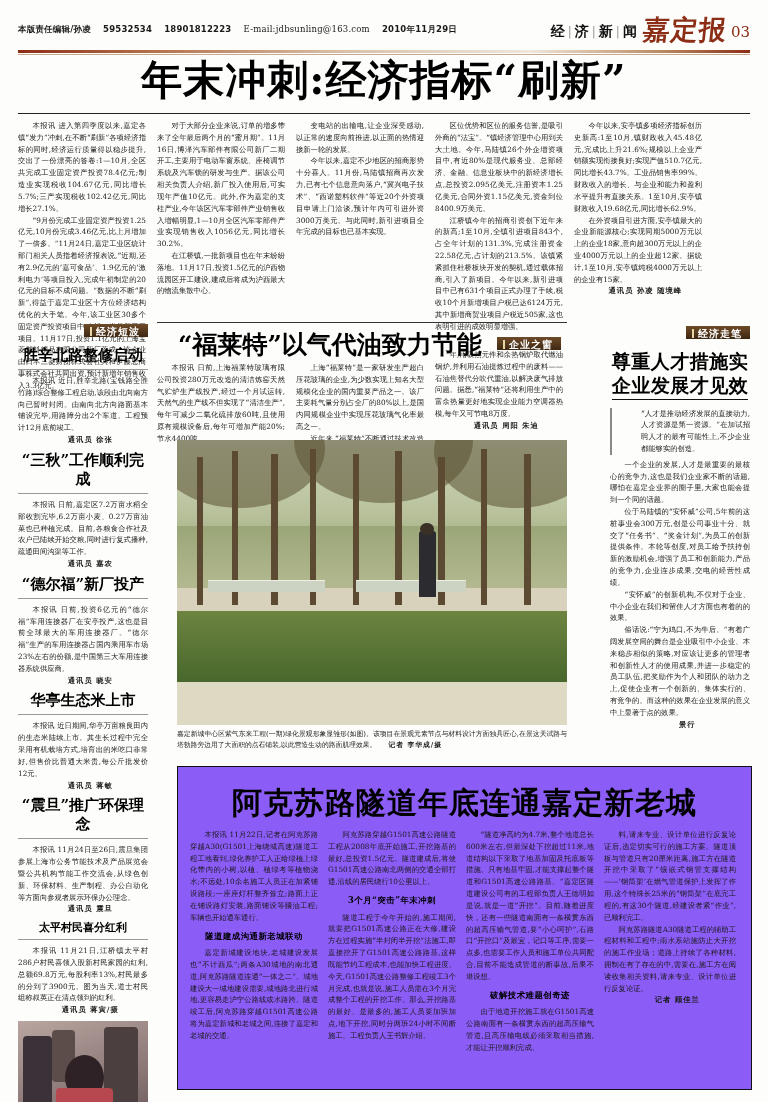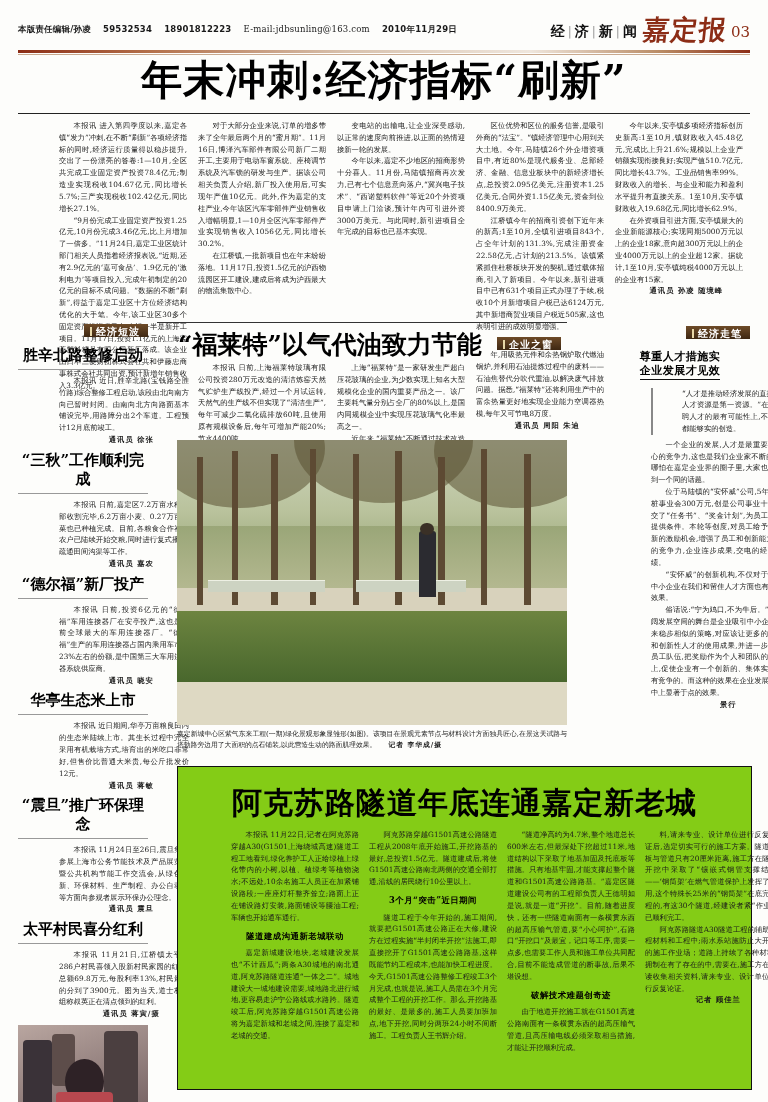--- a/index.html
+++ b/index.html
@@ -27,21 +27,21 @@
   .mast-rule2{position:absolute;left:18px;top:54px;width:732px;height:1px;background:#c9a98e;}
 
   
   .hl-main{position:absolute;left:0;top:58px;width:768px;text-align:center;
     font-family:"DejaVu Serif","Liberation Serif",serif;
     font-size:41px;font-weight:bold;letter-spacing:1px;color:#000;line-height:1.1;}
   .hl-rule{position:absolute;left:18px;top:113px;width:732px;height:1px;background:#222;}
 
   
   .col{position:absolute;font-family:"DejaVu Serif","Liberation Serif",serif;
-       font-size:7.3px;line-height:1.62;text-align:justify;color:#1a1a1a;margin-left:41px;}
+       font-size:7.3px;line-height:1.62;text-align:justify;color:#1a1a1a;}
   .col p{margin:0;text-indent:2em;}
   .col p.noind{text-indent:0;}
   .lead{font-weight:bold;}
   .sign{text-align:center;text-indent:0;font-weight:bold;letter-spacing:1px;}
 
   
   .badge{display:inline-block;background:linear-gradient(180deg,#6e4b28,#3e2712);
     color:#fff;font-family:"DejaVu Serif","Liberation Serif",serif;font-size:10px;font-weight:bold;
     padding:2px 8px 0 6px;letter-spacing:1px;line-height:1.1;}
   .badge::before{content:"";display:inline-block;width:2px;height:9px;background:#e8d8a8;
@@ -49,31 +49,31 @@
 
   
   .brief-h{font-family:"DejaVu Serif","Liberation Serif",serif;font-weight:bold;color:#000;text-align:center;}
   .hr-thin{height:1px;background:#999;}
 
   
   .hl-mid{position:absolute;font-family:"DejaVu Serif","Liberation Serif",serif;
     font-size:25px;font-weight:bold;letter-spacing:0px;color:#000;white-space:nowrap;}
 
   
-  .hl-right{font-family:"DejaVu Serif","Liberation Serif",serif;font-size:11px;font-weight:bold;
+  .hl-right{font-family:"DejaVu Serif","Liberation Serif",serif;font-size:19px;font-weight:bold;
     line-height:1.25;color:#000;letter-spacing:.5px;}
   .rquote{border-left:2px solid #888;padding-left:5px;}
 
   
   .photo{position:absolute;overflow:hidden;background:#5d6b3a;}
   .cap{position:absolute;font-family:"DejaVu Serif","Liberation Serif",serif;font-size:6.8px;
        line-height:1.55;text-align:justify;color:#1a1a1a;}
 
   
-  .boxwrap{position:absolute;border:1.4px solid #111;background:#84cc16;}
+  .boxwrap{position:absolute;border:1.4px solid #111;background:#8b5cf6;}
   .hl-bot{position:absolute;width:100%;text-align:center;font-family:"DejaVu Serif","Liberation Serif",serif;
     font-size:30px;font-weight:bold;letter-spacing:1px;color:#000;}
   .sub-h{font-family:"DejaVu Serif","Liberation Serif",serif;font-size:8.4px;font-weight:bold;
     text-align:center;color:#000;letter-spacing:.5px;}
 
   
   .ph-sky{position:absolute;left:0;top:0;right:0;height:46%;
      background:linear-gradient(180deg,#cfd6c0,#b9c29c 55%,#94a373);}
   .ph-tree{position:absolute;background:#5d4a33;}
   .ph-canopy{position:absolute;border-radius:50%;background:rgba(90,80,50,.55);}
@@ -187,21 +187,21 @@
     <div style="margin-top:5px;">
       <div class="brief-h" style="font-size:15px;">“震旦”推广环保理念</div>
       <div class="hr-thin" style="margin:4px 0 5px;"></div>
       <div class="col" style="position:static;width:130px;">
         <p>本报讯 11月24日至26日,震旦集团参展上海市公务节能技术及产品展览会暨公共机构节能工作交流会,从绿色创新、环保材料、生产制程、办公自动化等方面向参观者展示环保办公理念。</p>
         <p class="sign">通讯员 震旦</p>
       </div>
     </div>
 
     <div style="margin-top:5px;">
-      <div class="brief-h" style="font-size:15px;">太平村民喜分红利</div>
+      <div class="brief-h" style="font-size:11px;">太平村民喜分红利</div>
       <div class="hr-thin" style="margin:4px 0 5px;"></div>
       <div class="col" style="position:static;width:130px;">
         <p>本报讯 11月21日,江桥镇太平村286户村民喜领入股新村民家园的红利,总额69.8万元,每股利率13%,村民最多的分到了3900元。图为当天,道士村民组称叔英正在清点领到的红利。</p>
         <p class="sign">通讯员 蒋寅/摄</p>
       </div>
     </div>
 
     <div class="photo" style="position:relative;height:152px;margin-top:5px;background:#7c6a6c;">
       <div class="ph2-bg"></div>
       <div class="ph2-fig" style="left:4%;top:10%;width:22%;height:46%;background:#3a3238;"></div>
@@ -286,21 +286,21 @@
     <div class="hl-bot" style="top:16px;">阿克苏路隧道年底连通嘉定新老城</div>
 
     <div class="col" style="left:12px;top:62px;width:128px;">
       <p>本报讯 11月22日,记者在阿克苏路穿越A30(G1501上海绕城高速)隧道工程工地看到,绿化养护工人正给绿植上绿化带内的小树,以植、植绿考等植物浇水;不远处,10余名施工人员正在加紧铺设路段;一座座灯杆整齐耸立;路面上正在铺设路灯安装,路面铺设等腰油工程;车辆也开始通车通行。</p>
       <div class="sub-h" style="margin:6px 0 4px;text-align:center;">隧道建成沟通新老城联动</div>
       <p>嘉定新城建设地块,老城建设发展也“不计西瓜”;两条A30城地的南北通道,阿克苏路隧道连通“一体之二”。城地建设大一城地建设需要,城地路北进行城地,更容易走沪宁公路线或水路跨。隧道竣工后,阿克苏路穿越G1501高速公路将为嘉定新城和老城之间,连接了嘉定和老城的交通。</p>
     </div>
 
     <div class="col" style="left:150px;top:62px;width:128px;">
       <p>阿克苏路穿越G1501高速公路隧道工程从2008年底开始施工,开挖路基的最好,总投资1.5亿元。隧道建成后,将使G1501高速公路南北两侧的交通全部打通,沿线的居民绕行10公里以上。</p>
-      <div class="sub-h" style="margin:6px 0 4px;">3个月“突击”近日期间</div>
+      <div class="sub-h" style="margin:6px 0 4px;">3个月“突击”年末冲刺</div>
       <p>隧道工程于今年开始的,施工期间,就要把G1501高速公路正在大修,建设方在过程实施“半封闭半开挖”法施工,即直接挖开了G1501高速公路路基,这样既能节约工程成本,也能加快工程进度。今天,G1501高速公路整修工程竣工3个月完成,也就是说,施工人员需在3个月完成整个工程的开挖工作。那么,开挖路基的最好、是最多的,施工人员要加班加点,地下开挖,同时分两班24小时不间断施工。工程负责人王书辉介绍。</p>
     </div>
 
     <div class="col" style="left:288px;top:62px;width:128px;">
       <p>“隧道净高约为4.7米,整个地道总长600米左右,但最深处下挖超过11米,地道结构以下采取了地基加固及托底板等措施。只有地基牢固,才能支撑起整个隧道和G1501高速公路路基。”嘉定区隧道建设公司有的工程部负责人王德明如是说,就是一道“开挖”。目前,随着进度快，还有一些隧道南面有一条横贯东西的超高压输气管道,要“小心呵护”,石路口“开挖口”及最宜，记口等工序,需要一点多,也需要工作人员和施工单位共同配合,目前不能造成管道的断事故,后果不堪设想。</p>
       <div class="sub-h" style="margin:6px 0 4px;">破解技术难题创奇迹</div>
       <p>由于地道开挖施工就在G1501高速公路南面有一条横贯东西的超高压输气管道,且高压输电线必须采取相当措施,才能让开挖顺利完成。</p>
     </div>
 
     <div class="col" style="left:426px;top:62px;width:132px;">

